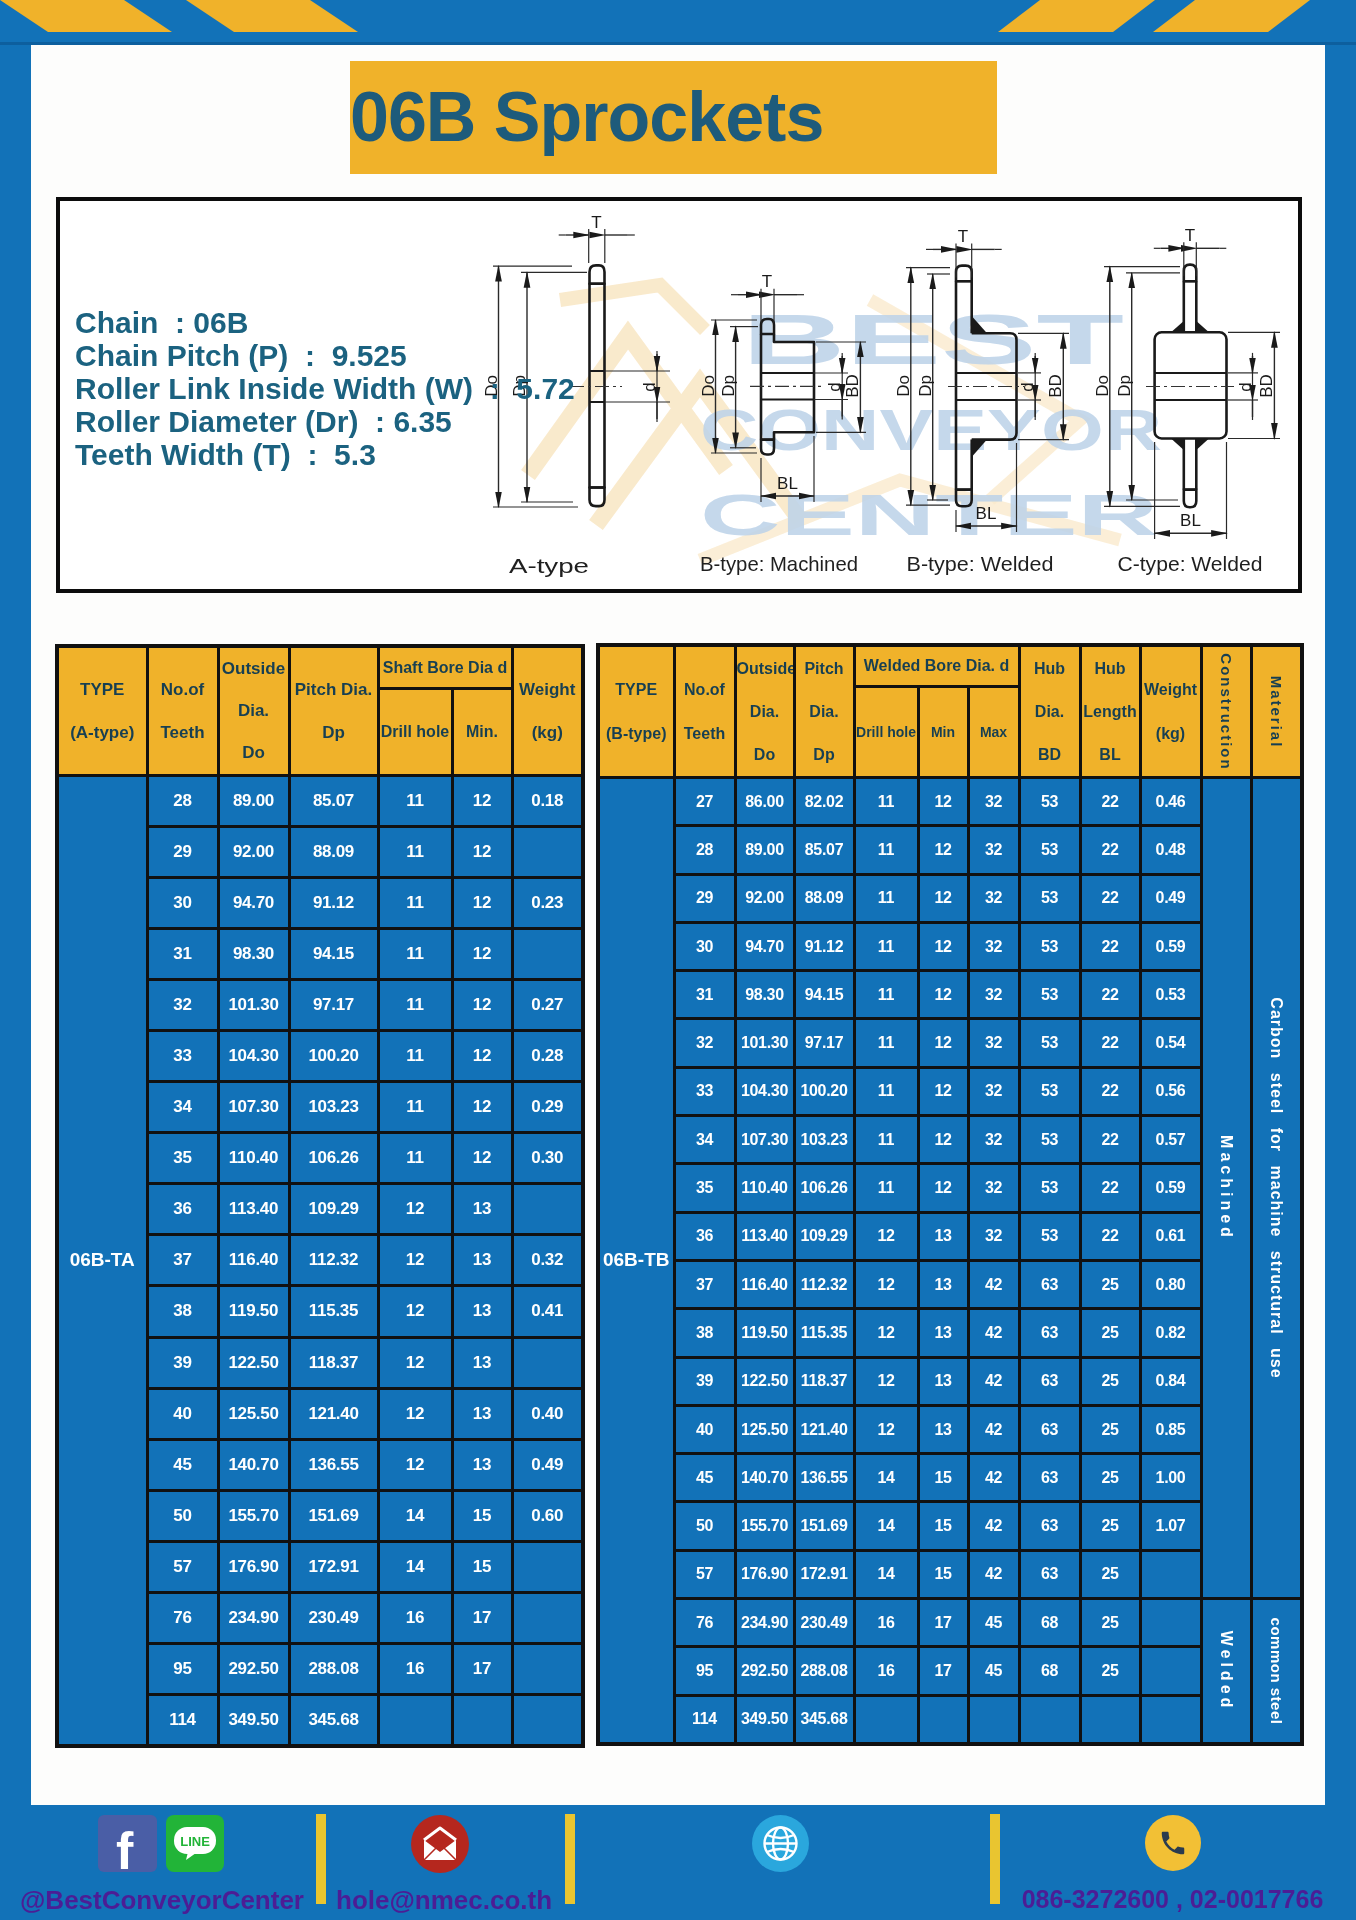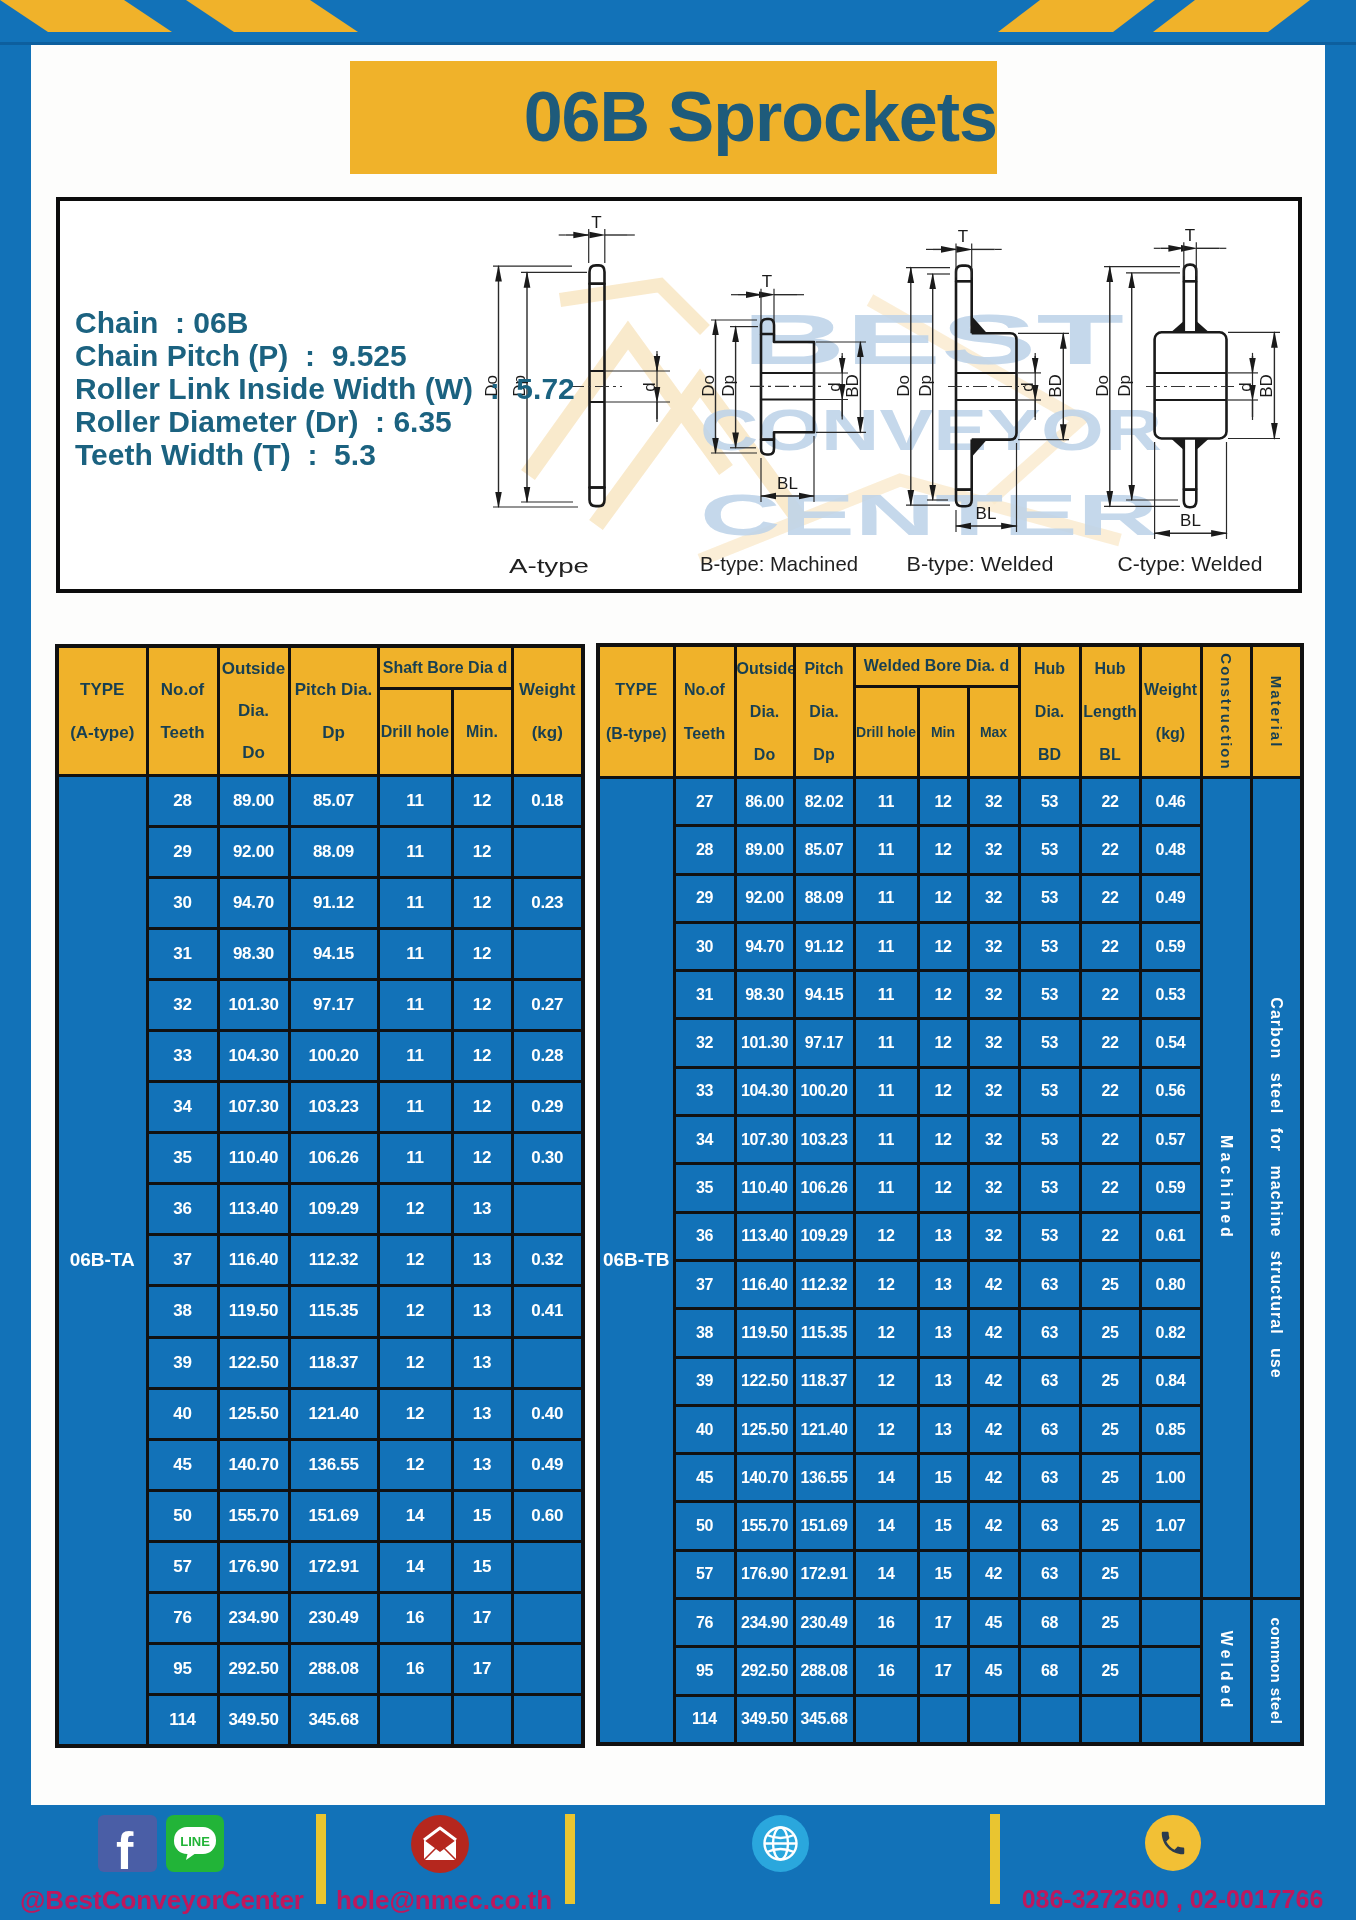--- a/index.html
+++ b/index.html
@@ -15,42 +15,42 @@
 .h1r td{height:36px}.h2r td{height:84px}
 .br td{height:48.05px}
 .brr td{height:45.3px}
 .bc{background:#1272b8;color:#fff;font-size:17px;font-weight:bold;letter-spacing:-0.3px}
 .tbr .bc{font-size:16px}
 .tc{background:#1272b8;color:#fff;font-size:19px;font-weight:bold;position:relative}
 .vtd{position:relative}
 .vrt{position:absolute;left:50%;top:50%;transform:translate(-50%,-50%) rotate(90deg);white-space:nowrap;letter-spacing:2px}
 .vw{color:#fff;font-size:16px;font-weight:bold;letter-spacing:4px}
 .vsp{word-spacing:8px;letter-spacing:1px}
-.ft{position:absolute;color:#be185d;font-weight:bold;font-size:26px;text-align:center;font-family:"Liberation Sans",sans-serif}
+.ft{position:absolute;color:#4c1d95;font-weight:bold;font-size:26px;text-align:center;font-family:"Liberation Sans",sans-serif}
 .fd{position:absolute;top:1814px;width:10px;height:90px;background:#e9c530}
 
 </style></head><body>
 <div class="page">
 
 <svg style="position:absolute;left:0;top:0;z-index:3" width="1356" height="45" viewBox="0 0 1356 45">
 <rect x="0" y="0" width="1356" height="45" fill="#1272b8"></rect>
 <rect x="0" y="42" width="1356" height="3" fill="#0d5f9e"></rect>
 <path d="M0,0 L124,0 L172,32 L48,32 Z" fill="#f0b22a"></path>
 <path d="M186,0 L310,0 L358,32 L234,32 Z" fill="#f0b22a"></path>
 <path d="M1040,0 L1155,0 L1113,32 L998,32 Z" fill="#f0b22a"></path>
 <path d="M1195,0 L1310,0 L1268,32 L1153,32 Z" fill="#f0b22a"></path>
 </svg>
 
 <div style="position:absolute;left:0;top:0;width:31px;height:1920px;background:#1272b8"></div>
 
 <div style="position:absolute;left:1325px;top:0;width:31px;height:1920px;background:#1272b8"></div>
 
 <div style="position:absolute;left:350px;top:61px;width:647px;height:113px;background:#f0b22a"></div>
 
-<div style="position:absolute;left:350px;top:61px;width:647px;height:113px;line-height:113px;text-align:right;font-weight:bold;font-size:70px;color:#1e5b7b;letter-spacing:-1px">06B Sprockets</div>
+<div style="position:absolute;left:350px;top:61px;width:647px;height:113px;line-height:113px;text-align:left;font-weight:bold;font-size:70px;color:#1e5b7b;letter-spacing:-1px">06B Sprockets</div>
 
 <div style="position:absolute;left:56px;top:197px;width:1238px;height:388px;background:#fff;border:4px solid #0c0c0c">
 <svg width="1238" height="388" viewBox="60 201 1238 388" xmlns="http://www.w3.org/2000/svg">
 <defs>
           <marker id="ar" viewBox="0 0 12 6" refX="11" refY="3" markerWidth="12" markerHeight="6" orient="auto">
             <path d="M0,0.6 L12,3 L0,5.4 z" fill="#1a1a1a"></path>
           </marker>
           <marker id="al" viewBox="0 0 12 6" refX="1" refY="3" markerWidth="12" markerHeight="6" orient="auto">
             <path d="M12,0.6 L0,3 L12,5.4 z" fill="#1a1a1a"></path>
           </marker>

